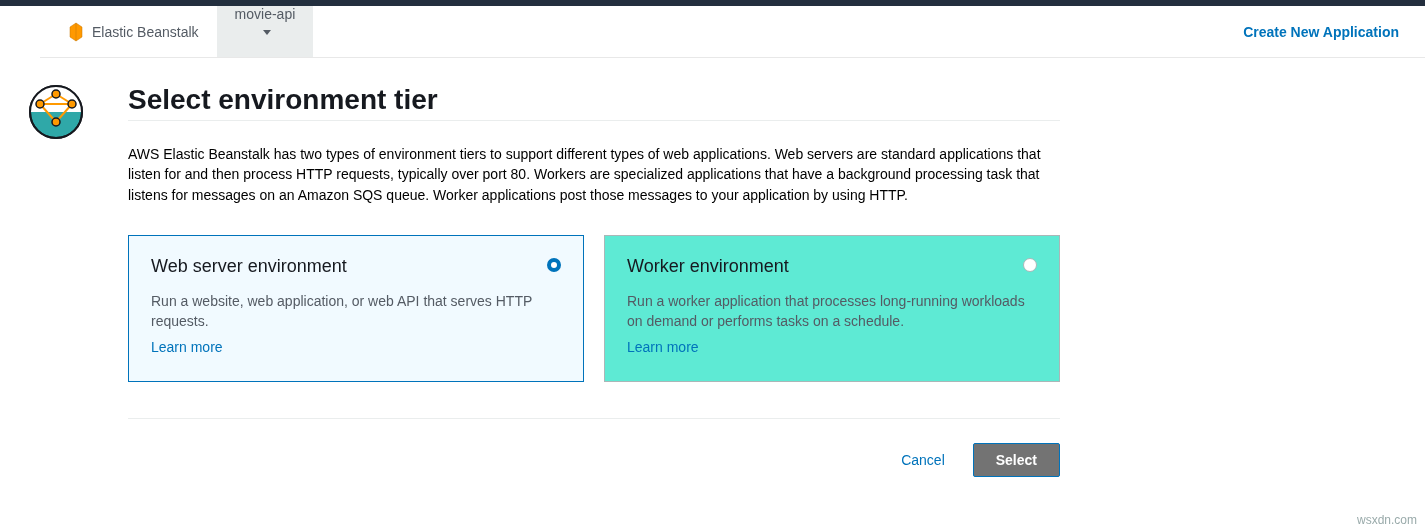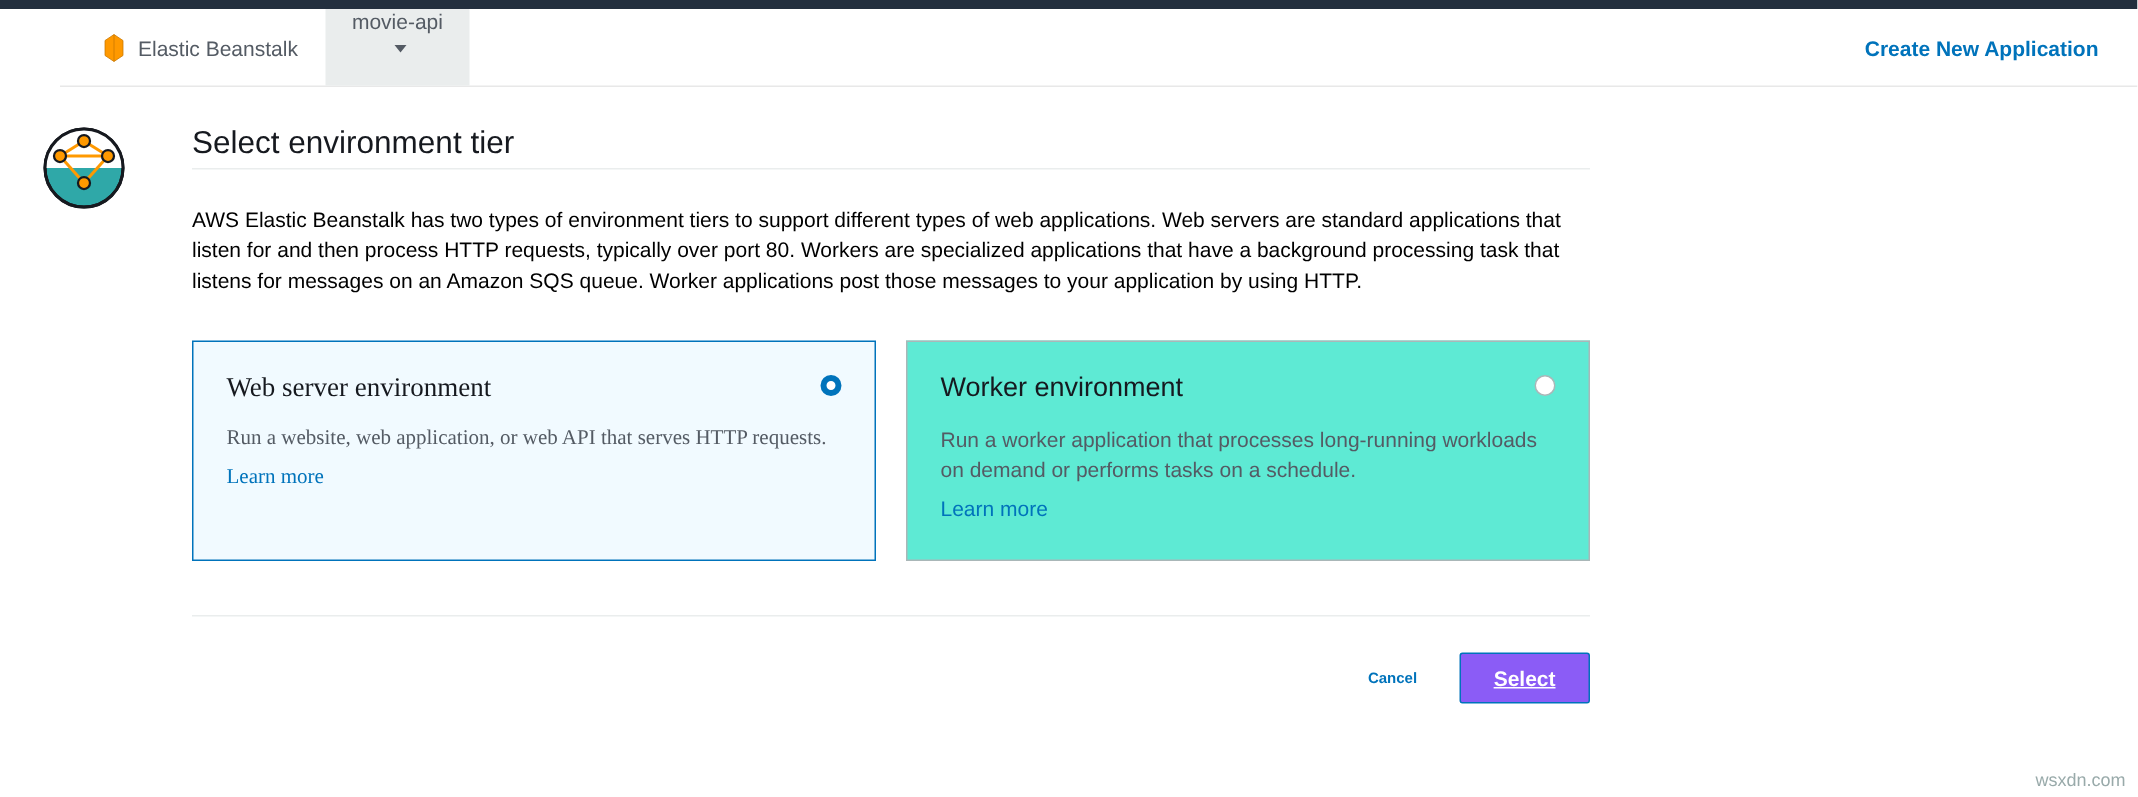--- a/index.html
+++ b/index.html
@@ -67,22 +67,22 @@
       max-width: 1100px;
     }
     .page-icon {
       width: 56px;
       height: 56px;
       flex-shrink: 0;
       margin-right: 44px;
     }
     .content { flex: 1; padding-right: 40px; }
     h1 {
-      font-size: 21px;
-      font-weight: 400;
+      font-size: 28px;
+      font-weight: 700;
       color: #16191f;
       margin-bottom: 10px;
       padding-bottom: 4px;
       border-bottom: 1px solid #eaeded;
     }
     .desc {
       color: #000000;
       line-height: 1.45;
       margin-bottom: 30px;
       margin-top: 23px;
@@ -96,21 +96,20 @@
       flex: 1;
       border: 1px solid #aab7b8;
       padding: 20px 22px 26px;
       position: relative;
       cursor: pointer;
       background: #5eead4;
     }
     .tier-card.selected {
       border: 1px solid #0073bb;
       background: #f1faff;
-      font-family: Liberation Serif, serif;
     }
     .tier-card h2 {
       font-size: 18px;
       font-weight: 400;
       color: #16191f;
       margin-bottom: 14px;
     }
     .tier-card p {
       color: #545b64;
       line-height: 1.45;
@@ -142,35 +141,34 @@
       display: flex;
       justify-content: flex-end;
       align-items: center;
       gap: 8px;
       padding-bottom: 30px;
     }
     .btn-cancel {
       background: none;
       border: none;
       color: #0073bb;
-      font-weight: 700;
-      font-size: 10px;
+      font-weight: 400;
+      font-size: 14px;
       padding: 8px 20px;
       cursor: pointer;
     }
     .btn-primary {
-      background: #8b5cf6;
+      background: #737373;
       border: 1px solid #0073bb;
       color: #fff;
       font-weight: 700;
       font-size: 14px;
       padding: 8px 22px;
       border-radius: 2px;
       cursor: pointer;
-      text-decoration: underline;
     }
     .watermark {
       position: fixed;
       bottom: 4px;
       right: 8px;
       font-size: 12px;
       color: #9aa;
     }
   </style>
 </head>

